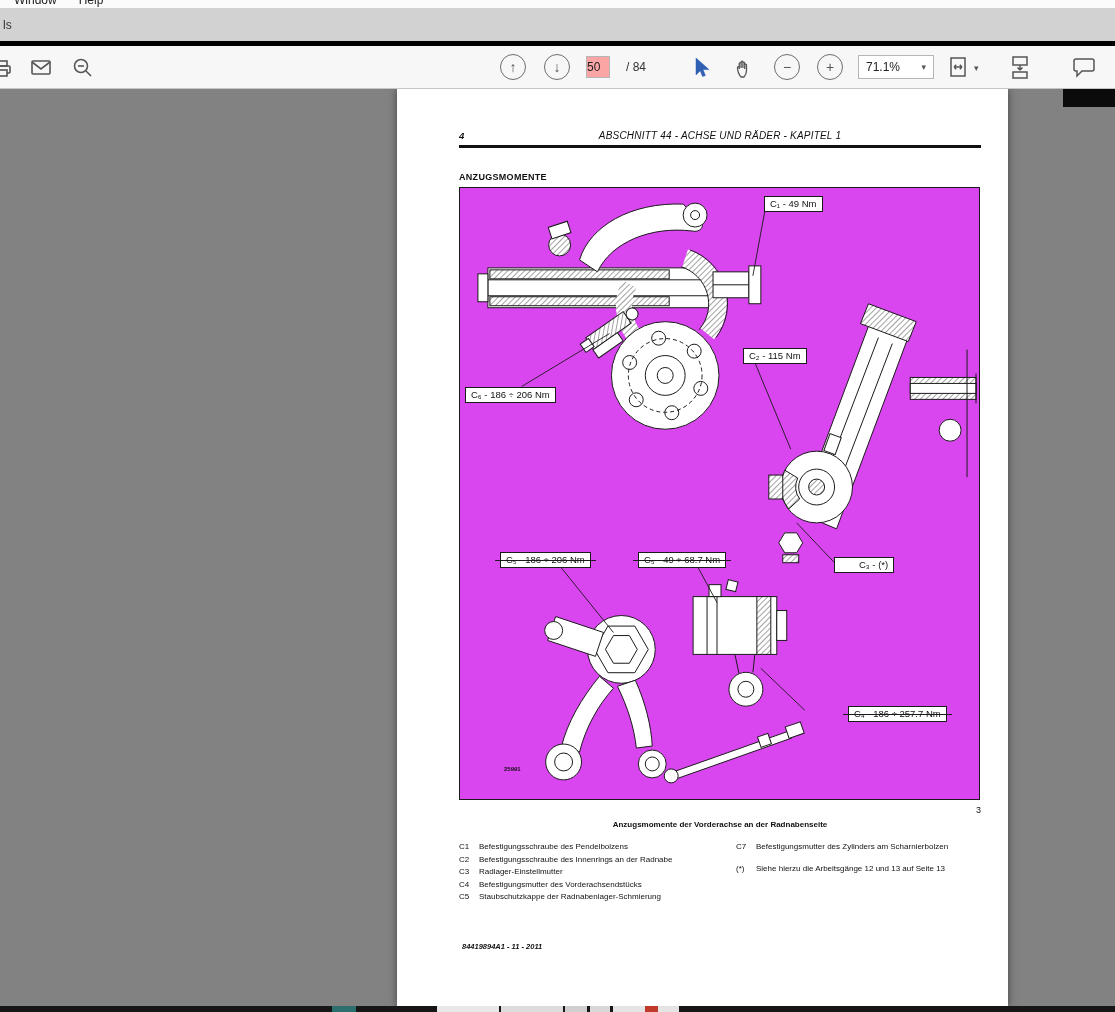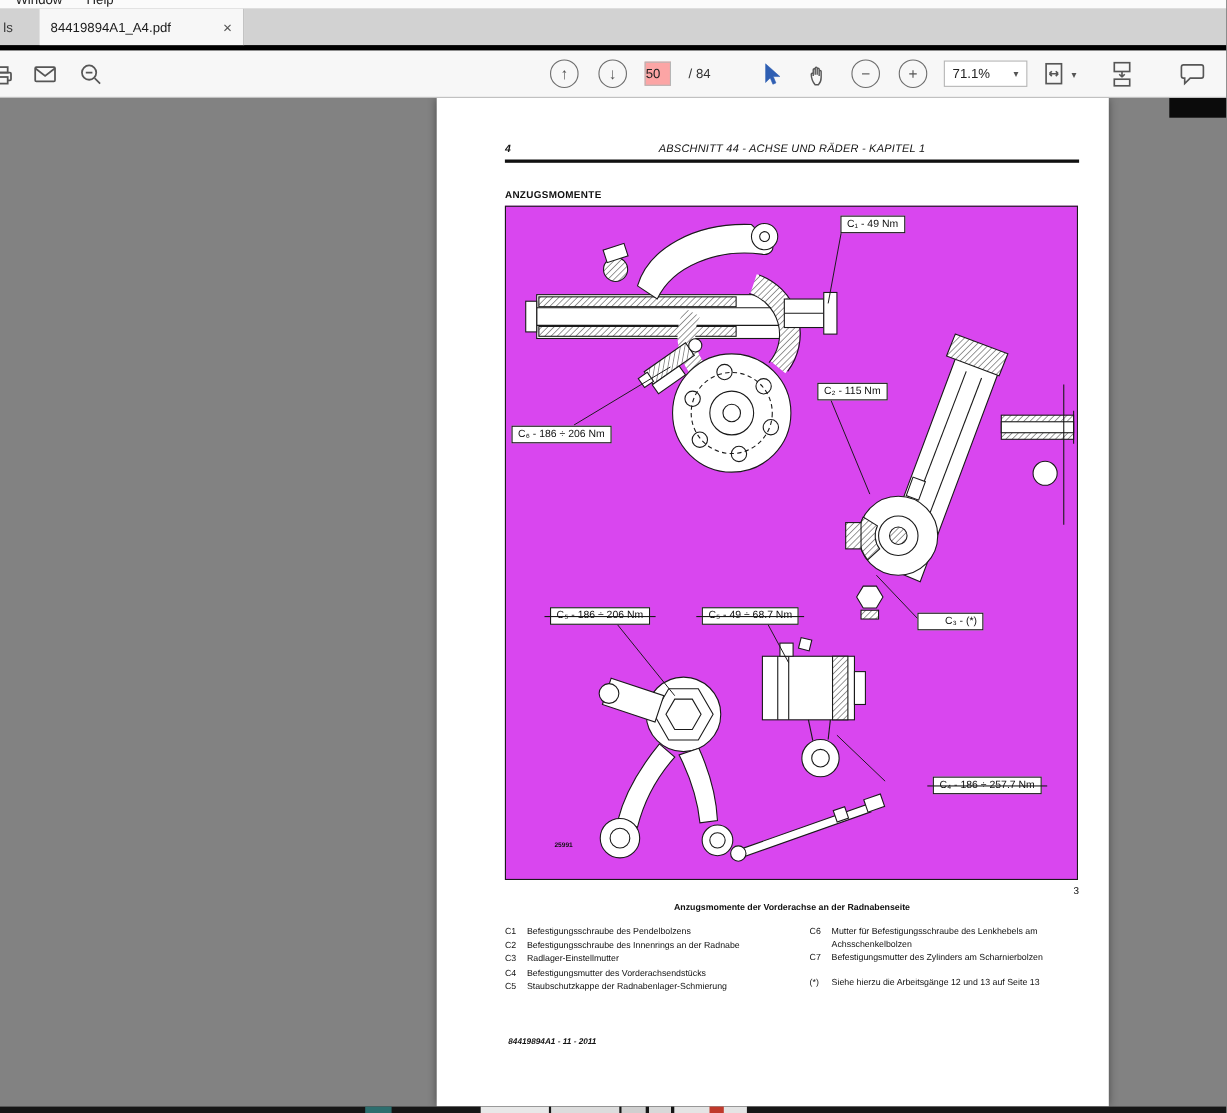--- a/index.html
+++ b/index.html
@@ -77,24 +77,20 @@
 
   <div class="menubar">
     <div class="menu-items">
       <span>Window</span>
       <span>Help</span>
     </div>
   </div>
 
   <div class="tabbar">
     <span class="tab-left-fragment">ls</span>
-    <div class="tab">
-      <span class="tab-title">84419894A1_A4.pdf</span>
-      <span class="tab-close">×</span>
-    </div>
   </div>
 
   <div class="toolbar">
     <div class="tbtn" style="left:-9px;top:11px;">
       <svg class="icon-svg" width="22" height="22" viewBox="0 0 22 22">
         <g fill="none" stroke="#565656" stroke-width="1.6">
           <rect x="3" y="9" width="16" height="7" rx="1"></rect>
           <rect x="6" y="4" width="10" height="5"></rect>
           <rect x="6" y="13" width="10" height="6" fill="#f7f7f7"></rect>
         </g>
@@ -331,24 +327,20 @@
             <span class="lg-key">C4</span>
             <span class="lg-text">Befestigungsmutter des Vorderachsendstücks</span>
           </div>
           <div class="lg-row">
             <span class="lg-key">C5</span>
             <span class="lg-text">Staubschutzkappe der Radnabenlager-Schmierung</span>
           </div>
         </div>
         <div class="legend-col-right">
           <div class="lg-row">
-            <span class="lg-key">C6</span>
-            <span class="lg-text">Mutter für Befestigungsschraube des Lenkhebels am Achsschenkelbolzen</span>
-          </div>
-          <div class="lg-row">
             <span class="lg-key">C7</span>
             <span class="lg-text">Befestigungsmutter des Zylinders am Scharnierbolzen</span>
           </div>
           <div class="footnote-row">
             <span class="lg-key">(*)</span>
             <span>Siehe hierzu die Arbeitsgänge 12 und 13 auf Seite 13</span>
           </div>
         </div>
       </div>
 

